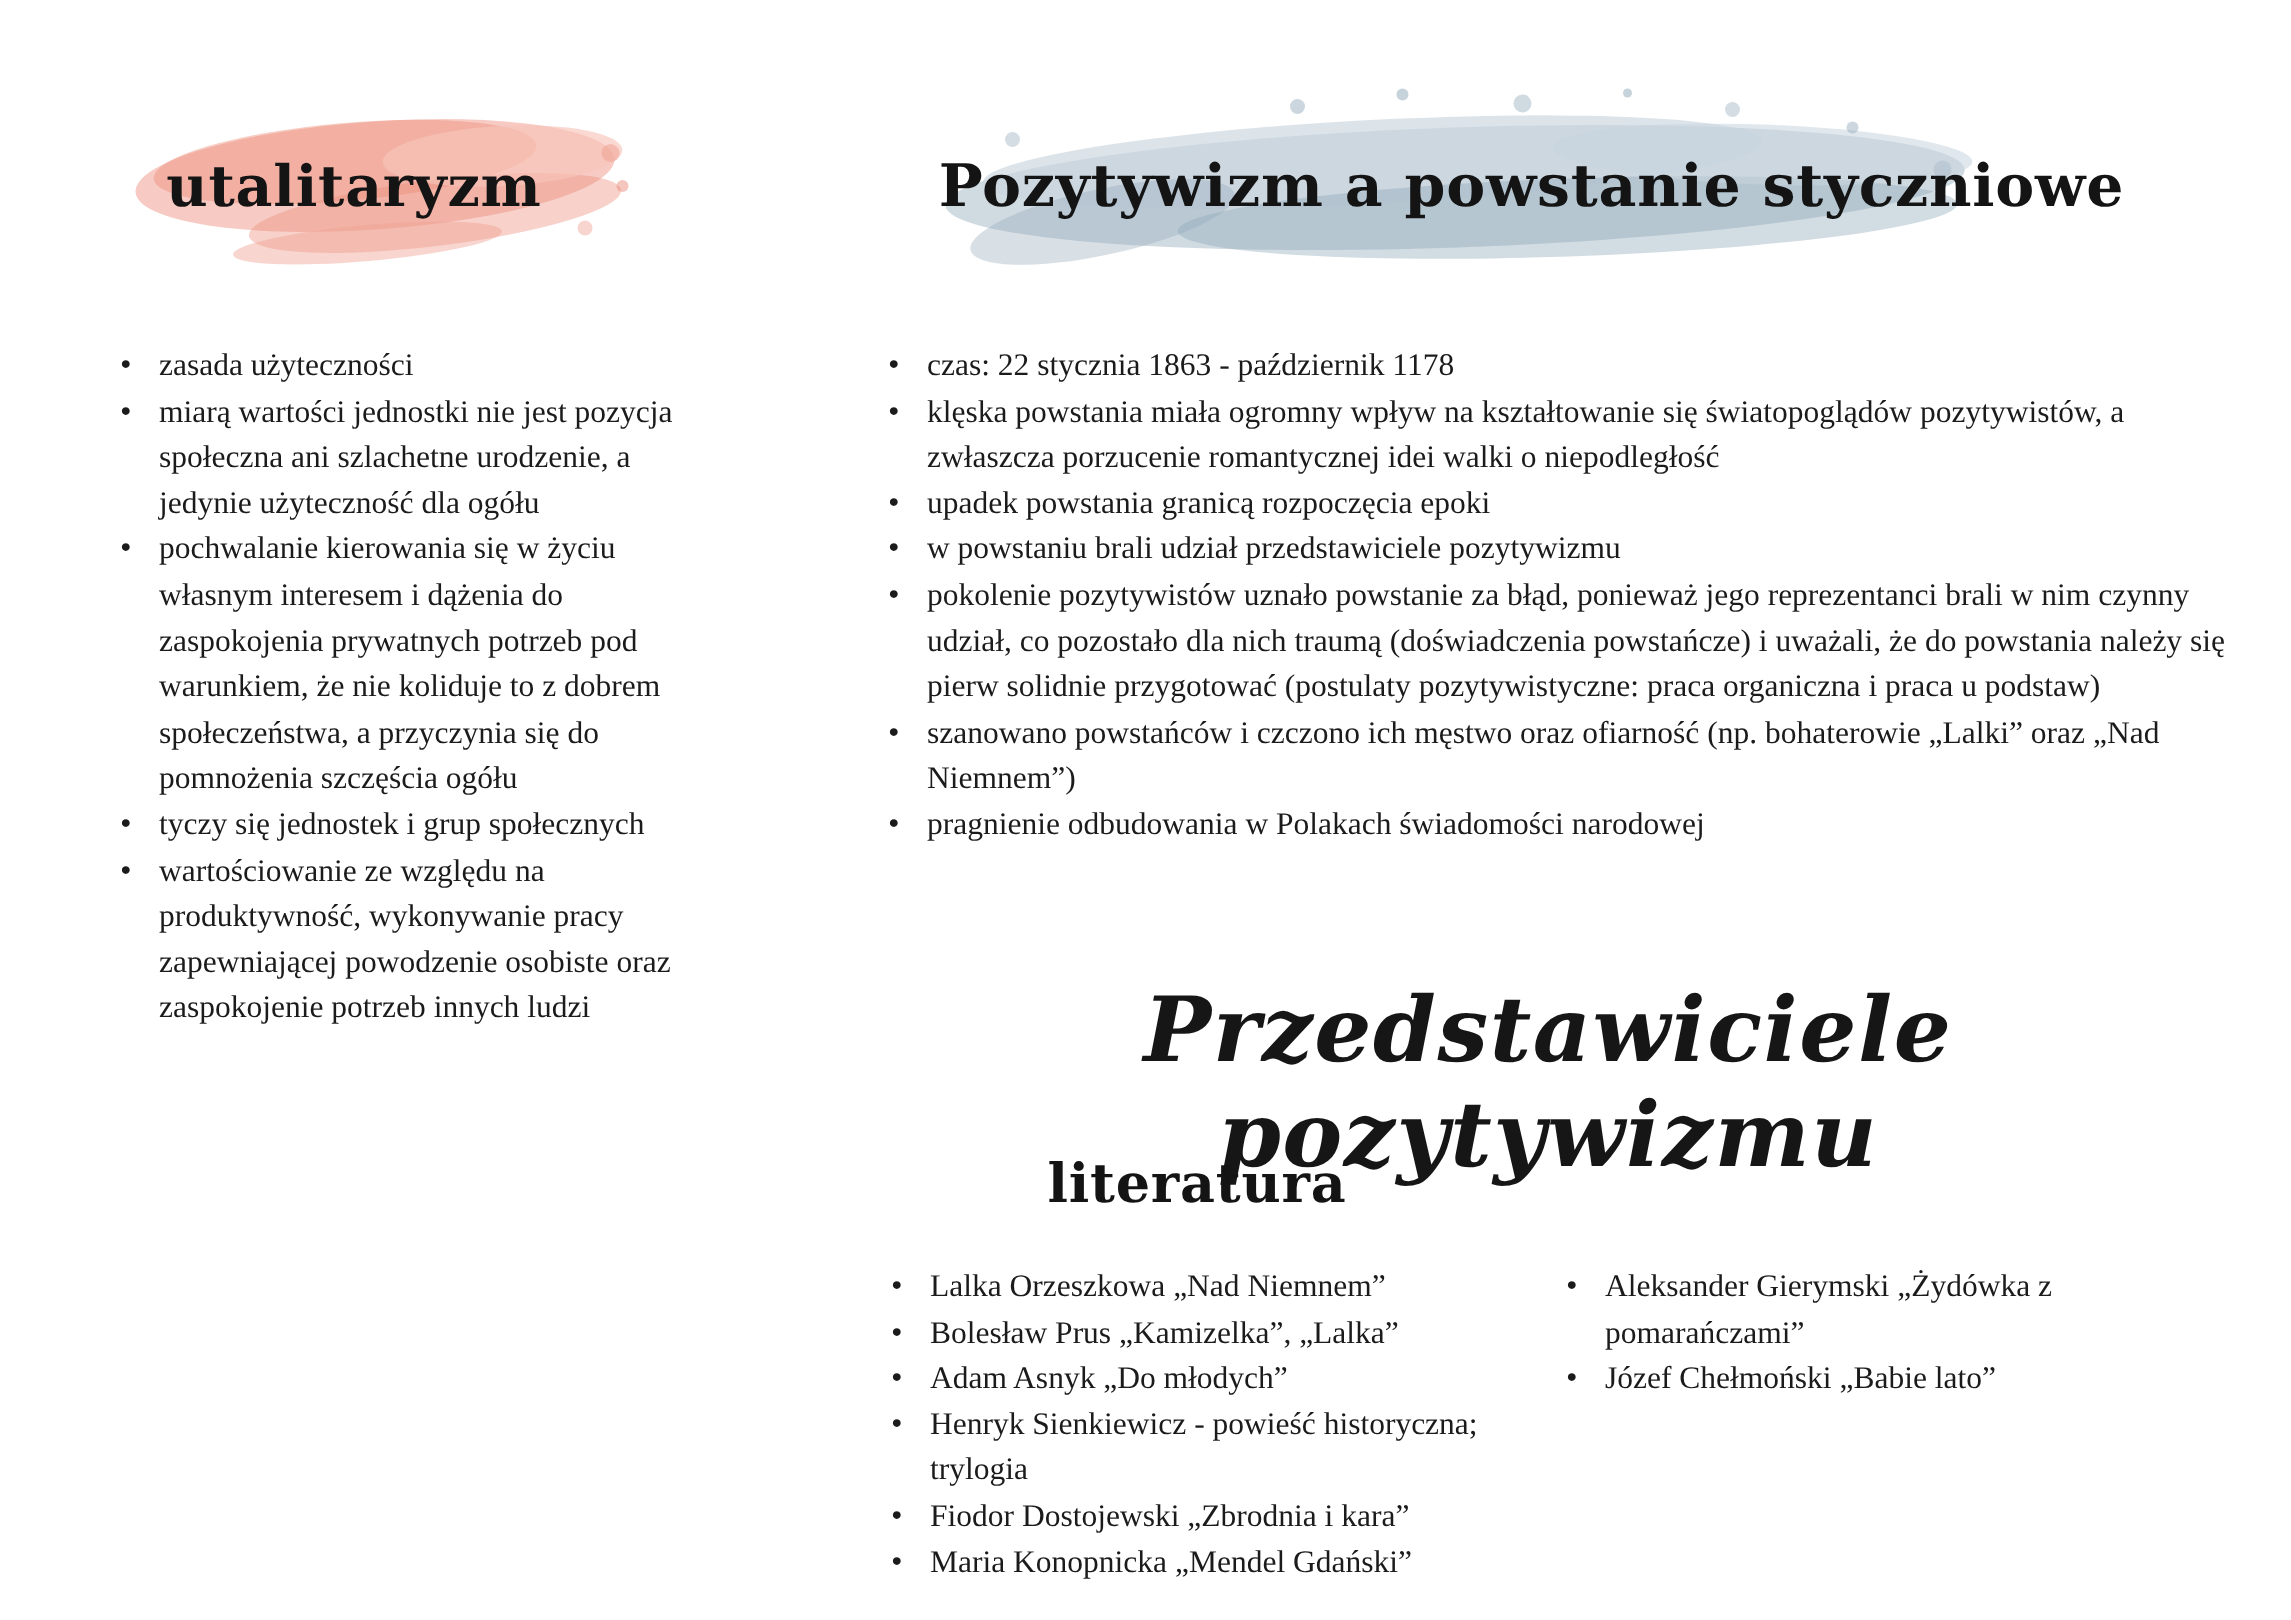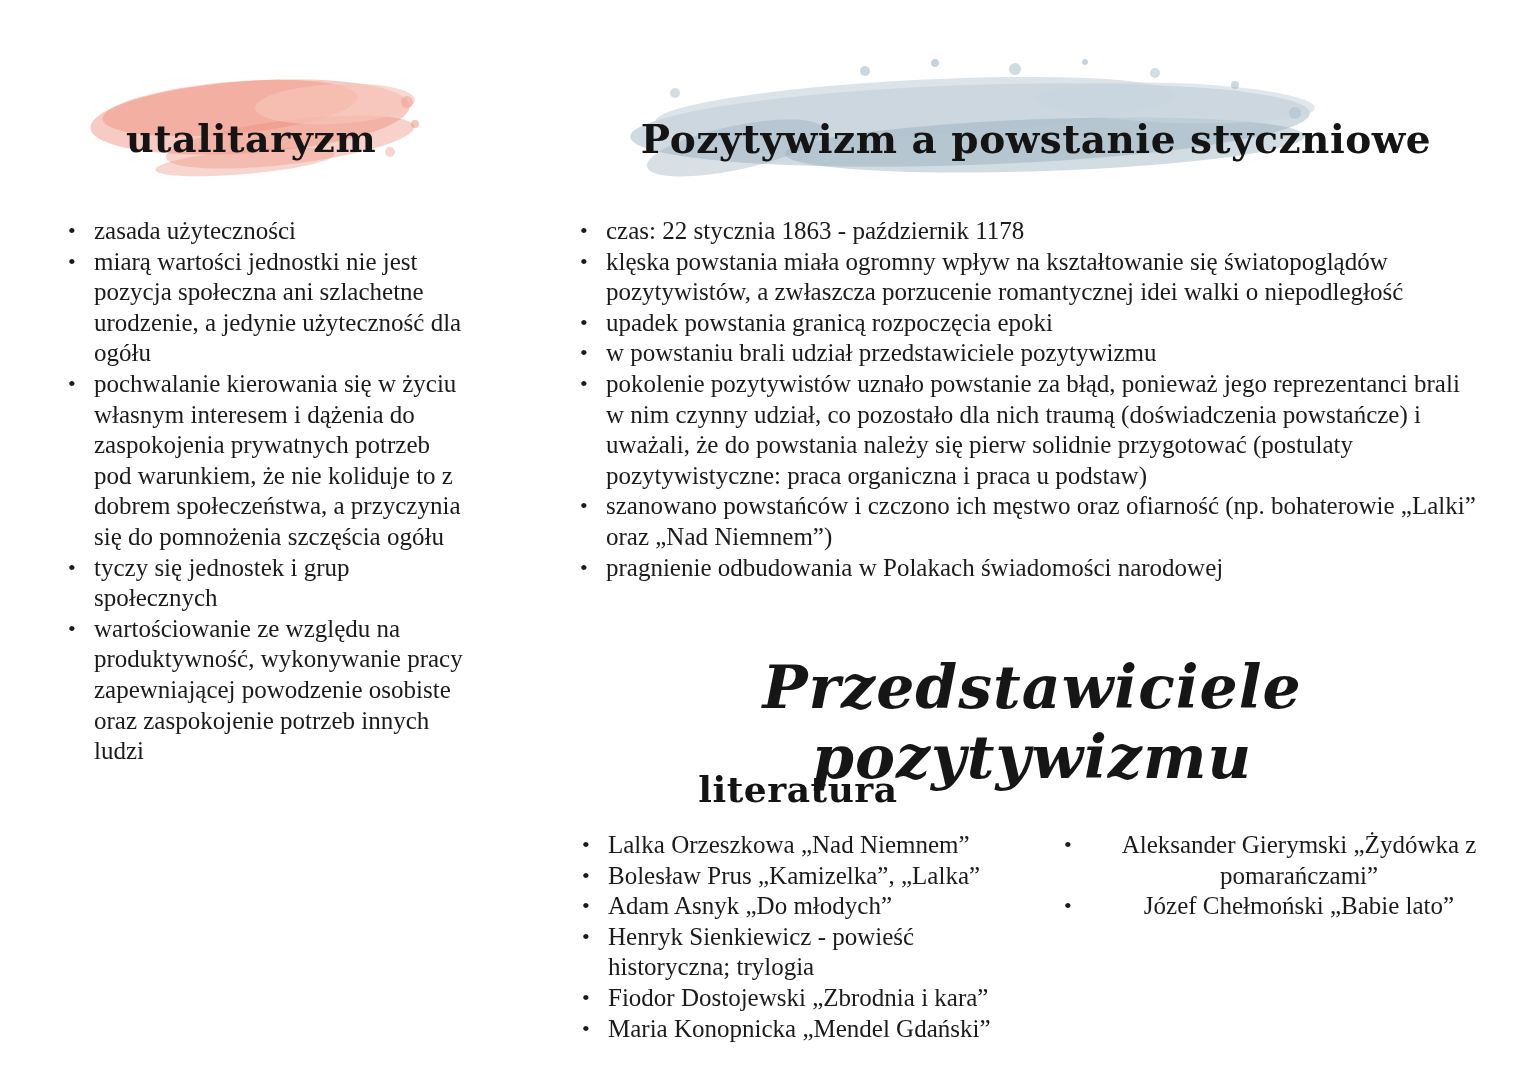--- a/index.html
+++ b/index.html
@@ -17,61 +17,61 @@
     overflow: hidden;
   }
   .page { position: absolute; inset: 0; }
 
   
   .heading-wrap { position: absolute; }
   .heading-wrap svg.brush { position: absolute; z-index: 0; }
   .heading-wrap h1 {
     position: absolute;
     z-index: 1;
-    margin: 16px;
+    margin: 1px;
     font-family: "DejaVu Serif", serif;
     font-weight: bold;
     color: #141414;
     text-align: center;
     letter-spacing: 0.5px;
   }
 
   .left-heading-wrap { left: 85px; top: 62px; width: 345px; height: 130px; }
   .left-heading-wrap svg.brush { left: 0; top: 0; width: 340px; height: 120px; }
   .left-heading-wrap h1 { left: 0px; top: 38px; width: 300px; font-size: 38px; }
 
   .right-heading-wrap { left: 560px; top: 45px; width: 920px; height: 160px; }
   .right-heading-wrap svg.brush { left: 55px; top: 8px; width: 710px; height: 140px; }
   .right-heading-wrap h1 { left: 0; top: 55px; width: 100%; font-size: 39px; }
 
   
   ul.notes {
     position: absolute;
-    margin: 4px;
+    margin: 16px;
     padding: 0;
     list-style: none;
-    font-size: 25px;
+    font-size: 21px;
     line-height: 30.6px;
   }
   ul.notes li {
     position: relative;
     padding-left: 42px;
   }
   ul.notes li::before {
     content: "\2022";
     position: absolute;
     left: 16px;
     top: 0;
     font-size: 22px;
   }
 
   .left-list  { left: 48px;  top: 212px; width: 415px; }
   .right-list { left: 560px; top: 212px; width: 918px; }
   .lit-list   { left: 562px; top: 826px; width: 448px; }
-  .art-list   { left: 1044px; top: 826px; width: 460px; text-align: center; }
+  .art-list   { left: 1012px; top: 826px; width: 460px; }
 
   
   .script-heading {
     position: absolute;
     left: 560px;
     top: 640px;
     width: 920px;
     margin: 12px;
     text-align: center;
     font-family: "DejaVu Serif", serif;

